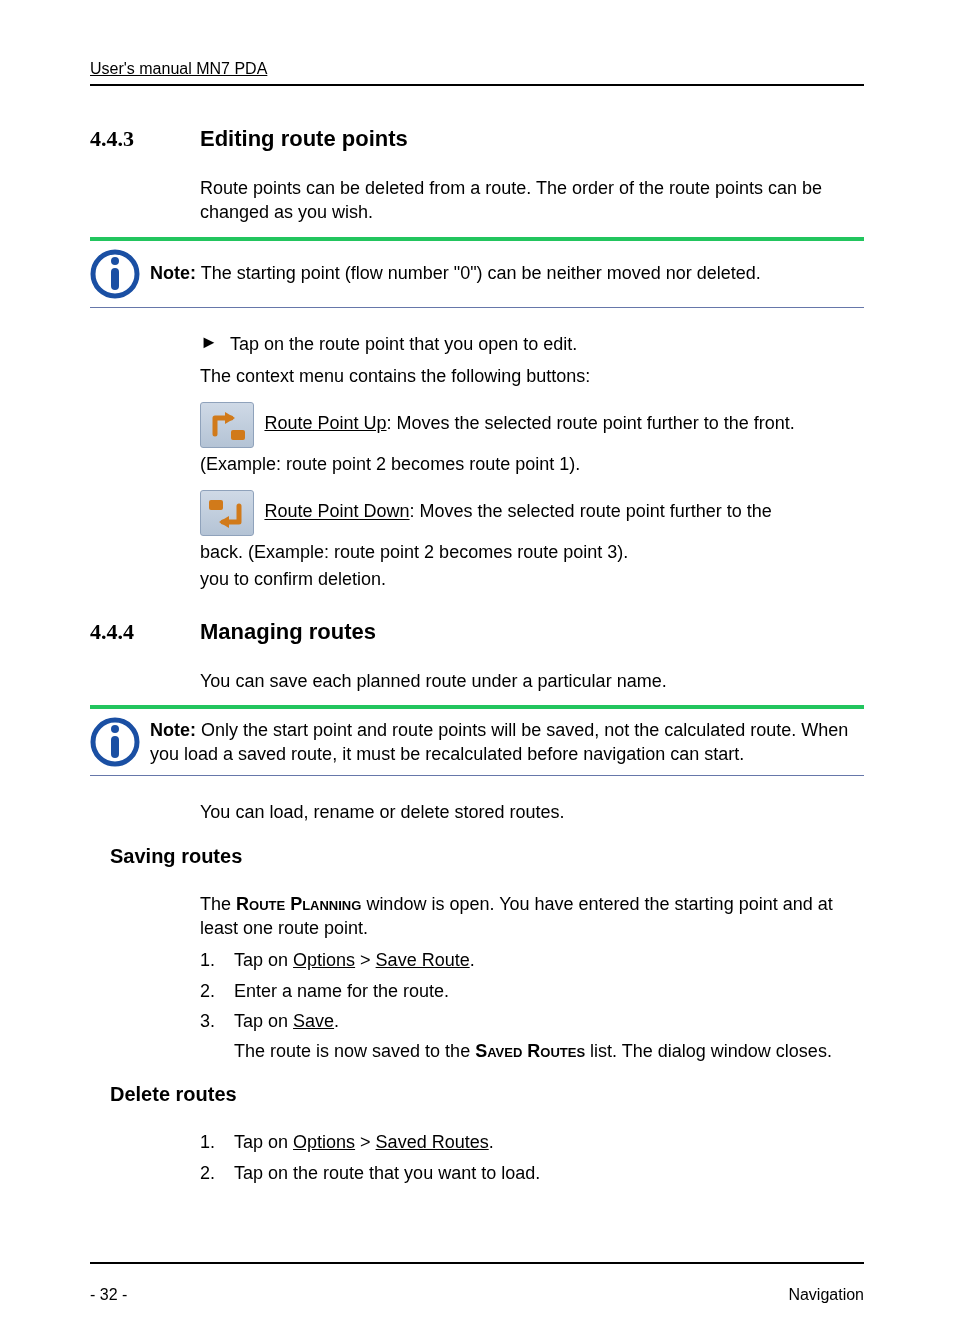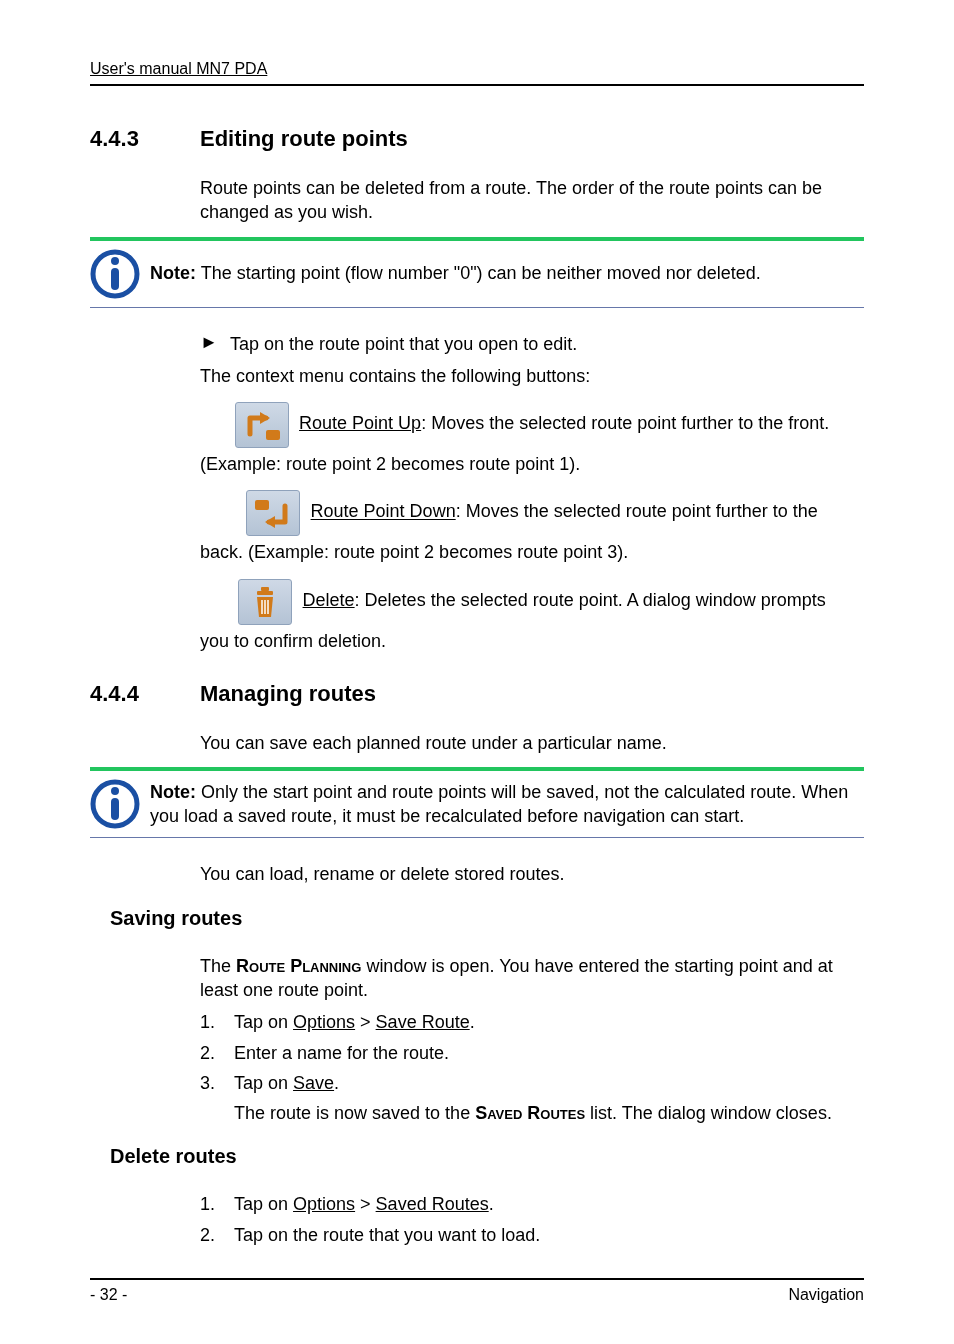--- a/index.html
+++ b/index.html
@@ -26,20 +26,21 @@
   .section-row {
     display: flex;
     margin-top: 24px;
     margin-bottom: 10px;
   }
   .section-number {
     width: 110px;
     font-size: 22px;
     font-weight: bold;
     flex-shrink: 0;
+    font-family: Liberation Serif, serif;
   }
   .section-title {
     font-size: 22px;
     font-weight: bold;
   }
   .sub-section-row {
     display: flex;
     margin-top: 20px;
     margin-bottom: 10px;
   }
@@ -80,21 +81,20 @@
     display: flex;
     margin: 8px 0 4px 0;
   }
   .bullet-arrow {
     width: 30px;
     font-size: 18px;
     flex-shrink: 0;
   }
   .icon-row {
     margin: 14px 0 4px 0;
-    text-align: center;
   }
   .icon-button {
     display: inline-block;
     vertical-align: middle;
     width: 52px;
     height: 44px;
     background: linear-gradient(#cfd9e6, #b4c3d5);
     border: 1px solid #8fa2bb;
     border-radius: 3px;
     text-align: center;
@@ -130,21 +130,21 @@
     font-size: 18px;
     line-height: 1.35;
     margin: 6px 0 6px 34px;
   }
   .footer {
     position: absolute;
     left: 90px;
     right: 90px;
     bottom: 40px;
     border-top: 2px solid #000000;
-    padding-top: 6px;
+    padding-top: 22px;
     display: flex;
     justify-content: space-between;
     font-size: 16px;
   }
   svg { display: block; }
 </style>
 </head>
 <body>
 
 <div class="page">
@@ -201,35 +201,20 @@
           <path d="M38 14 L38 30 L22 30" fill="none" stroke="#d17a1a" stroke-width="5" stroke-linecap="round" stroke-linejoin="round"></path>
           <path d="M28 24 L18 30 L28 36 Z" fill="#d17a1a"></path>
         </svg>
       </span>
       <span class="icon-row-text">
         <span class="u">Route Point Down</span><span>: Moves the selected route point further to the</span>
       </span>
     </div>
     <div class="icon-row-follow">back. (Example: route point 2 becomes route point 3).</div>
 
-    <div class="icon-row">
-      <span class="icon-button">
-        <svg width="52" height="44" viewBox="0 0 52 44" style="display:inline-block;vertical-align:middle">
-          <rect x="18" y="10" width="16" height="4" rx="1" fill="#d17a1a"></rect>
-          <rect x="22" y="6" width="8" height="4" rx="1" fill="#d17a1a"></rect>
-          <path d="M18 16 L34 16 L32 36 L20 36 Z" fill="#d17a1a"></path>
-          <line x1="23" y1="19" x2="23" y2="33" stroke="#ffffff" stroke-width="1.5"></line>
-          <line x1="26" y1="19" x2="26" y2="33" stroke="#ffffff" stroke-width="1.5"></line>
-          <line x1="29" y1="19" x2="29" y2="33" stroke="#ffffff" stroke-width="1.5"></line>
-        </svg>
-      </span>
-      <span class="icon-row-text">
-        <span class="u">Delete</span><span>: Deletes the selected route point. A dialog window prompts</span>
-      </span>
-    </div>
     <div class="icon-row-follow">you to confirm deletion.</div>
   </div>
 
   <div class="section-row" style="margin-top:28px">
     <div class="section-number">4.4.4</div>
     <div class="section-title">Managing routes</div>
   </div>
 
   <div class="body-col">
     <div class="body-text">You can save each planned route under a particular name.</div>

